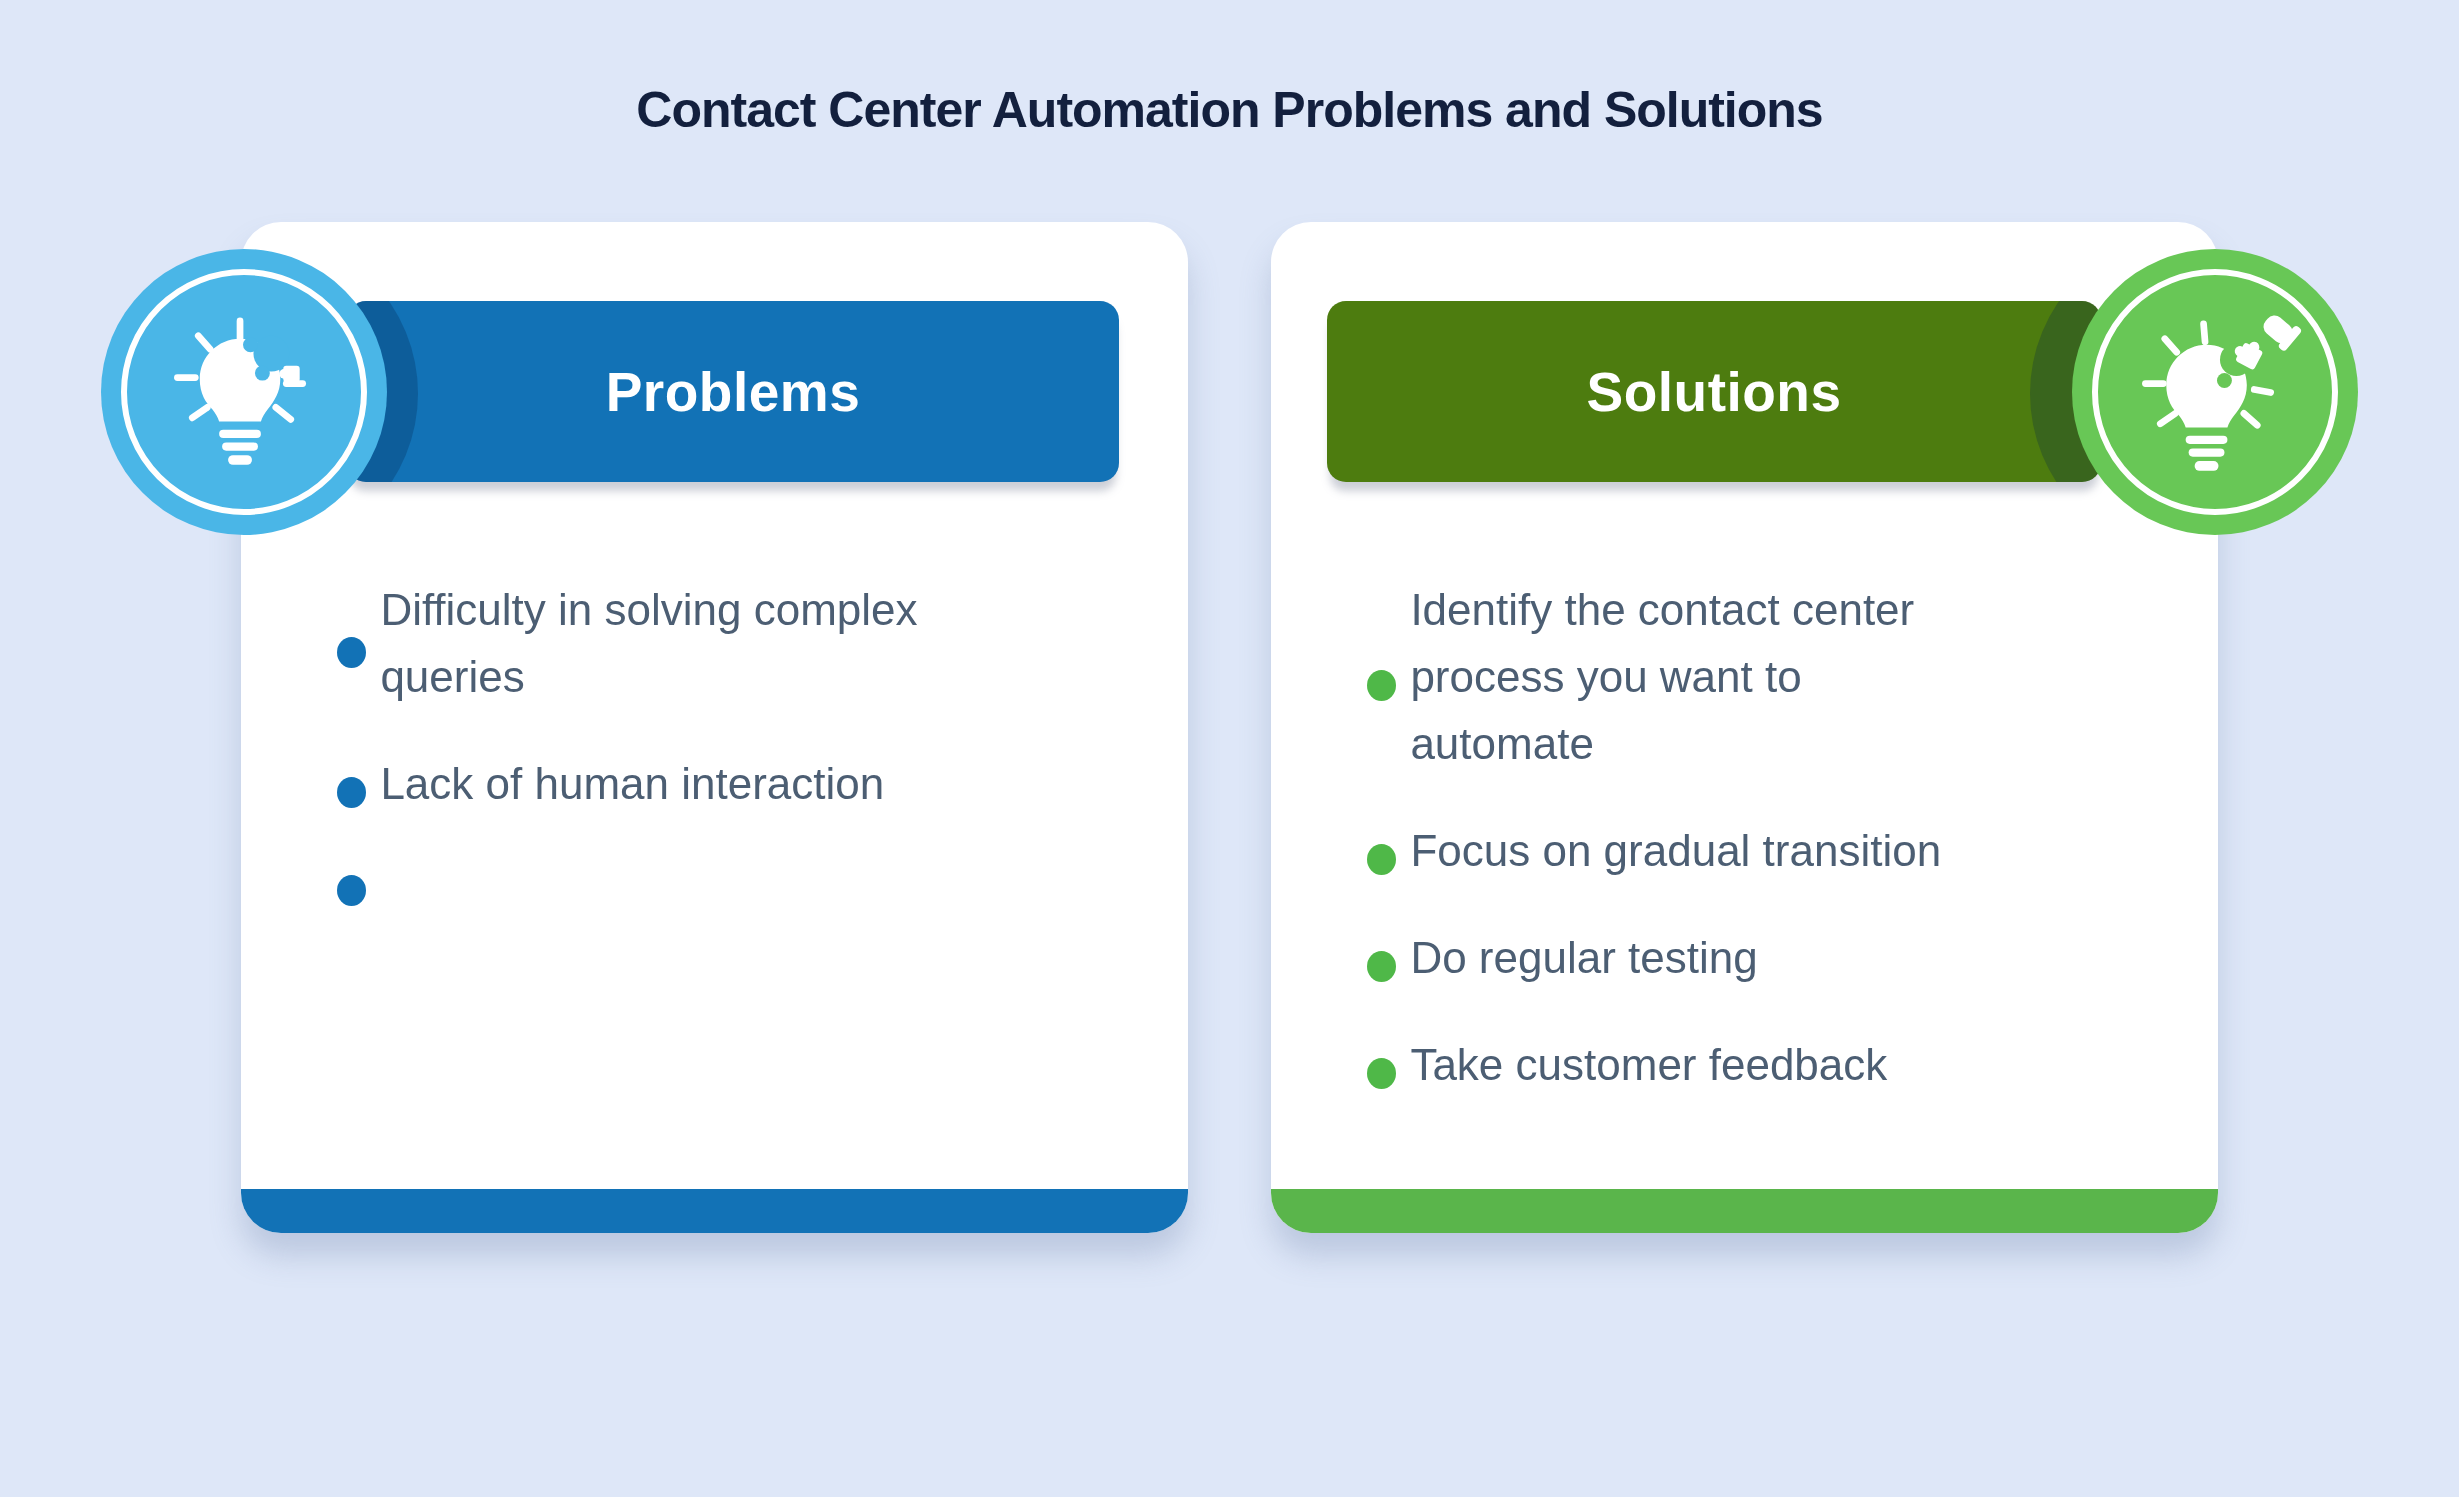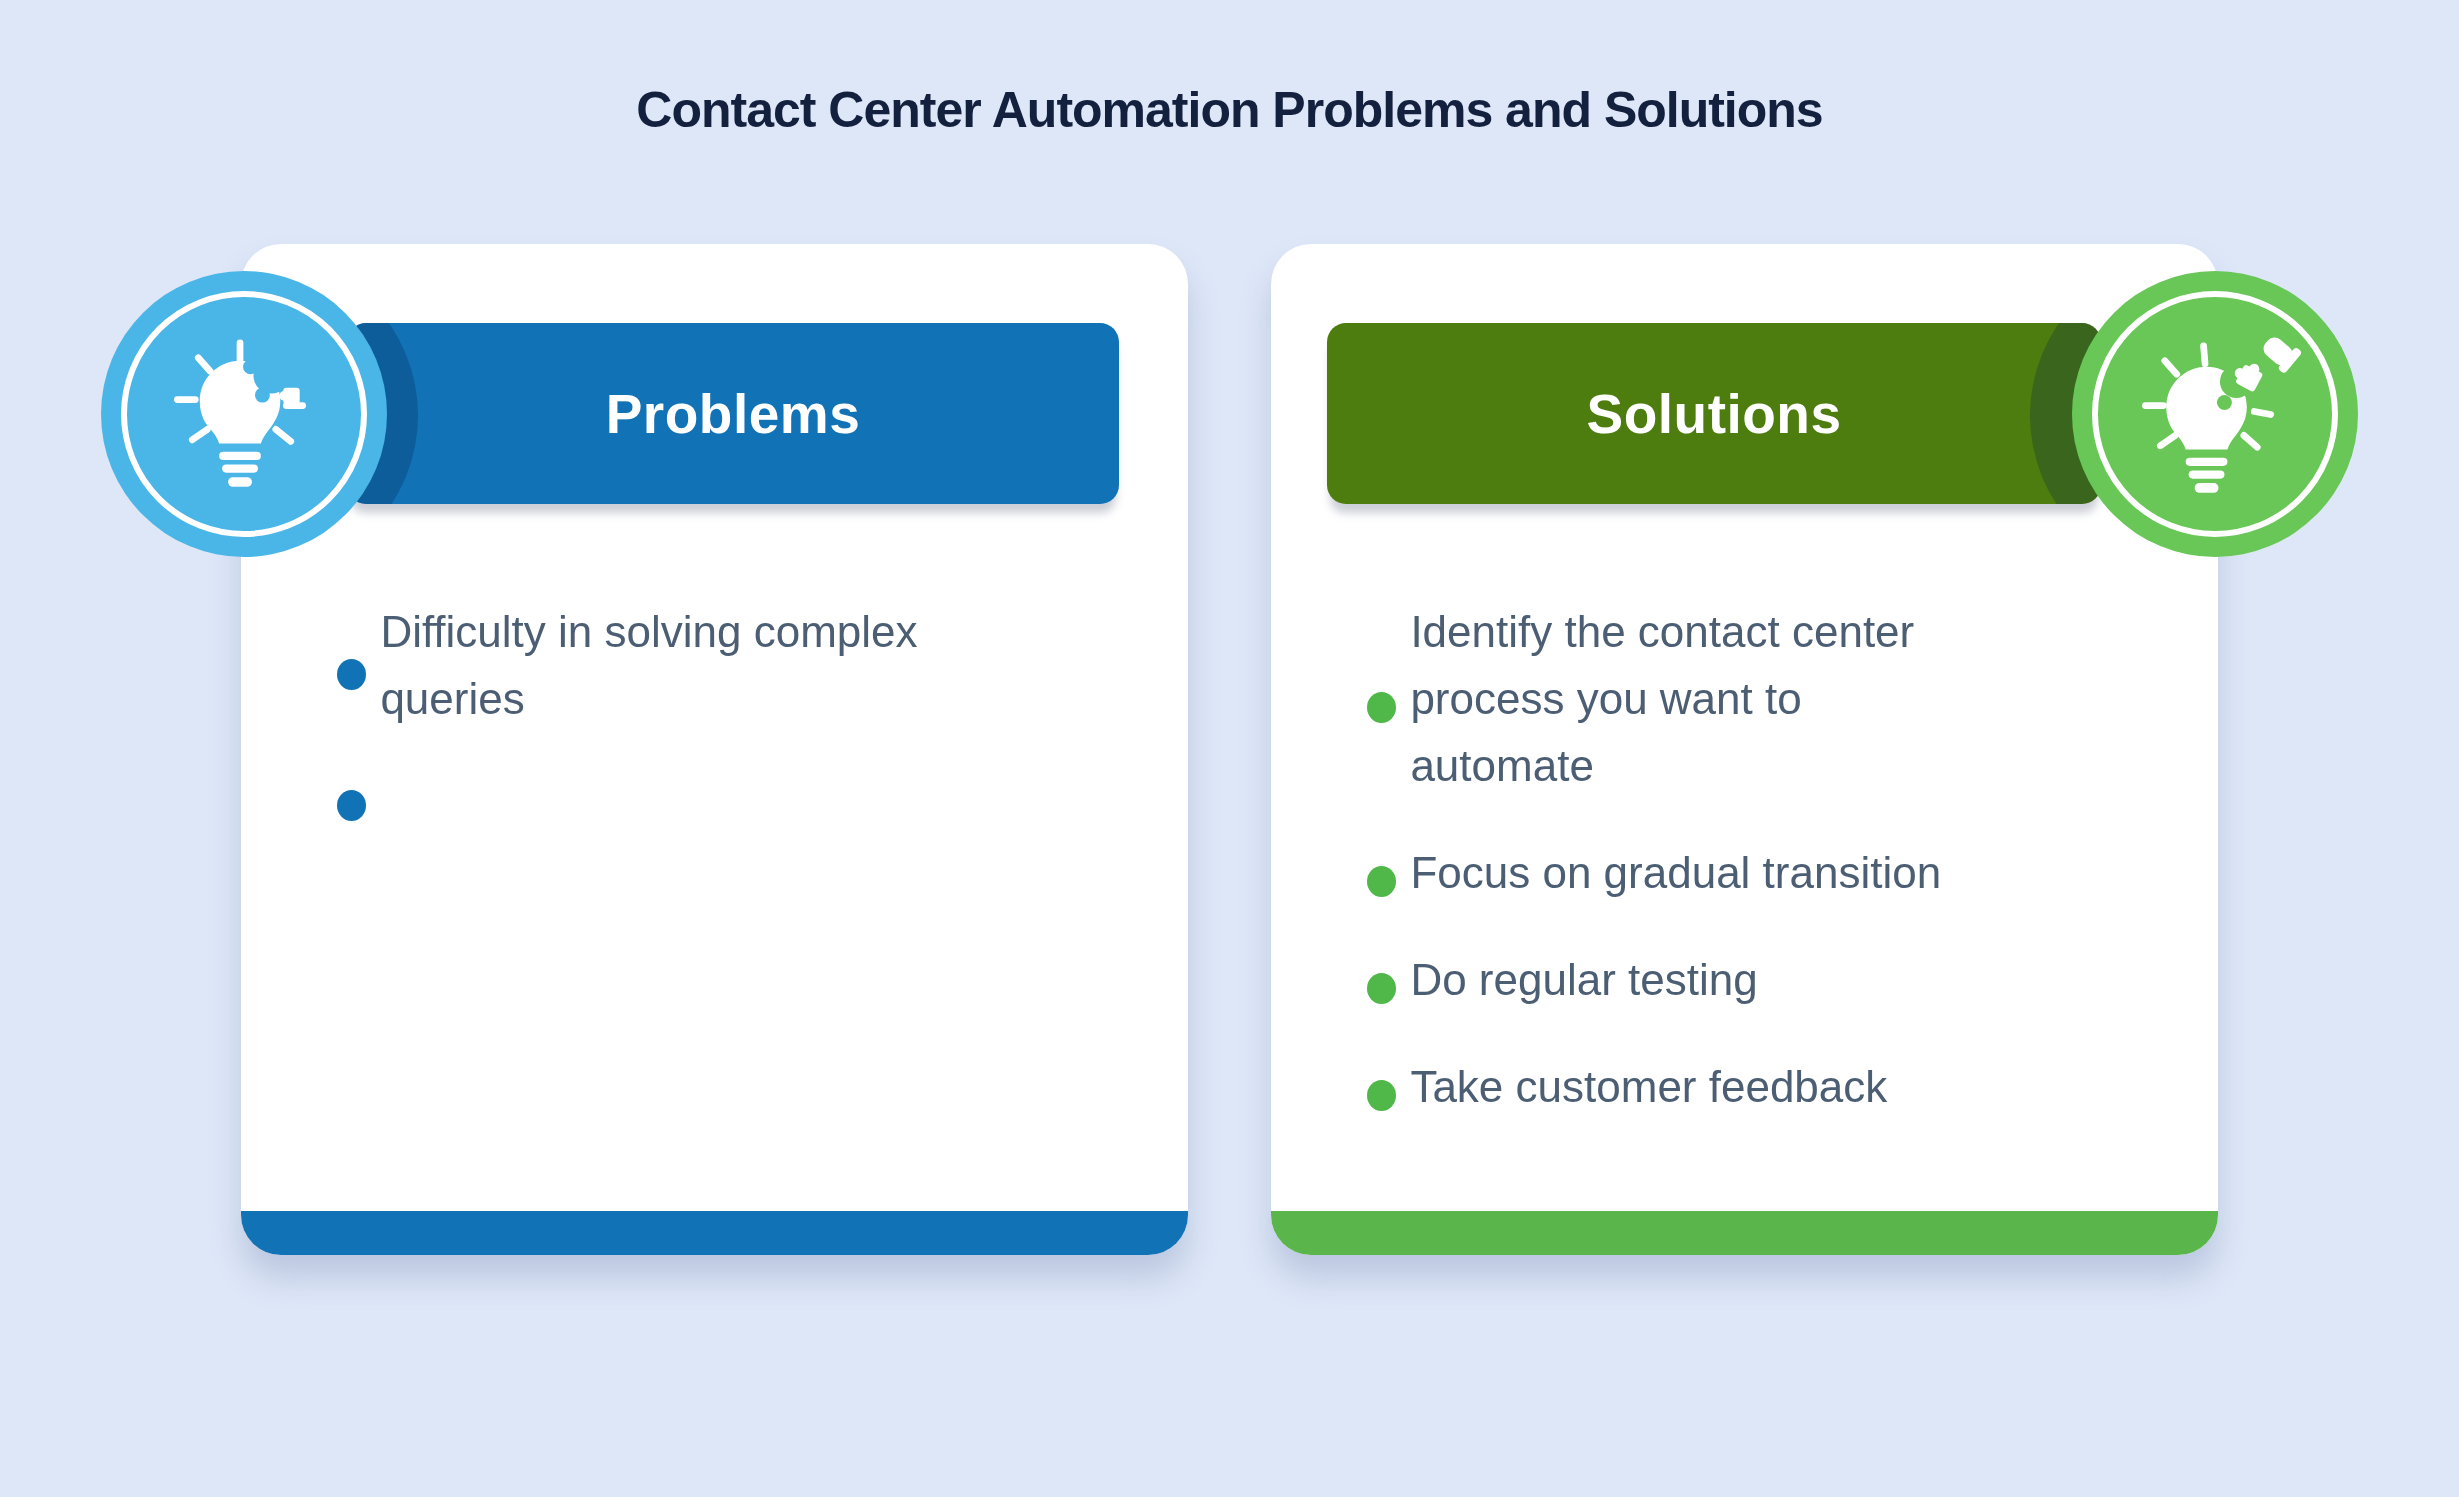--- a/index.html
+++ b/index.html
@@ -14,21 +14,21 @@
     margin: 0;
     padding-top: 81px;
     text-align: center;
     font-size: 50px;
     line-height: 1.18;
     font-weight: 700;
     letter-spacing: -1px;
     color: #13203e;
   }
   .cards {
-    margin-top: 104px;
+    margin-top: 82px;
     display: flex;
     justify-content: center;
     gap: 83px;
   }
   .card {
     position: relative;
     width: 947px;
     height: 1011px;
     background: #ffffff;
     border-radius: 40px;
@@ -141,20 +141,21 @@
     </div>
     <div class="band-row">
       <div class="band">
         <span class="band-shadow"></span>
         <span class="band-label">Problems</span>
       </div>
     </div>
     <ul class="list">
       <li><span class="dot"></span><span>Difficulty in solving complex
 queries</span></li>
+      <li><span class="dot"></span><span>Lack of human interaction</span></li>
       <li><span class="dot"></span></li>
     </ul>
     <div class="accent"></div>
   </section>
 
   <section class="card card--solutions">
     <div class="badge">
       <svg viewBox="0 0 120 120" aria-hidden="true">
         <g stroke="#ffffff" stroke-width="4.5" stroke-linecap="round">
           <line x1="52" y1="14" x2="53" y2="26"></line>

